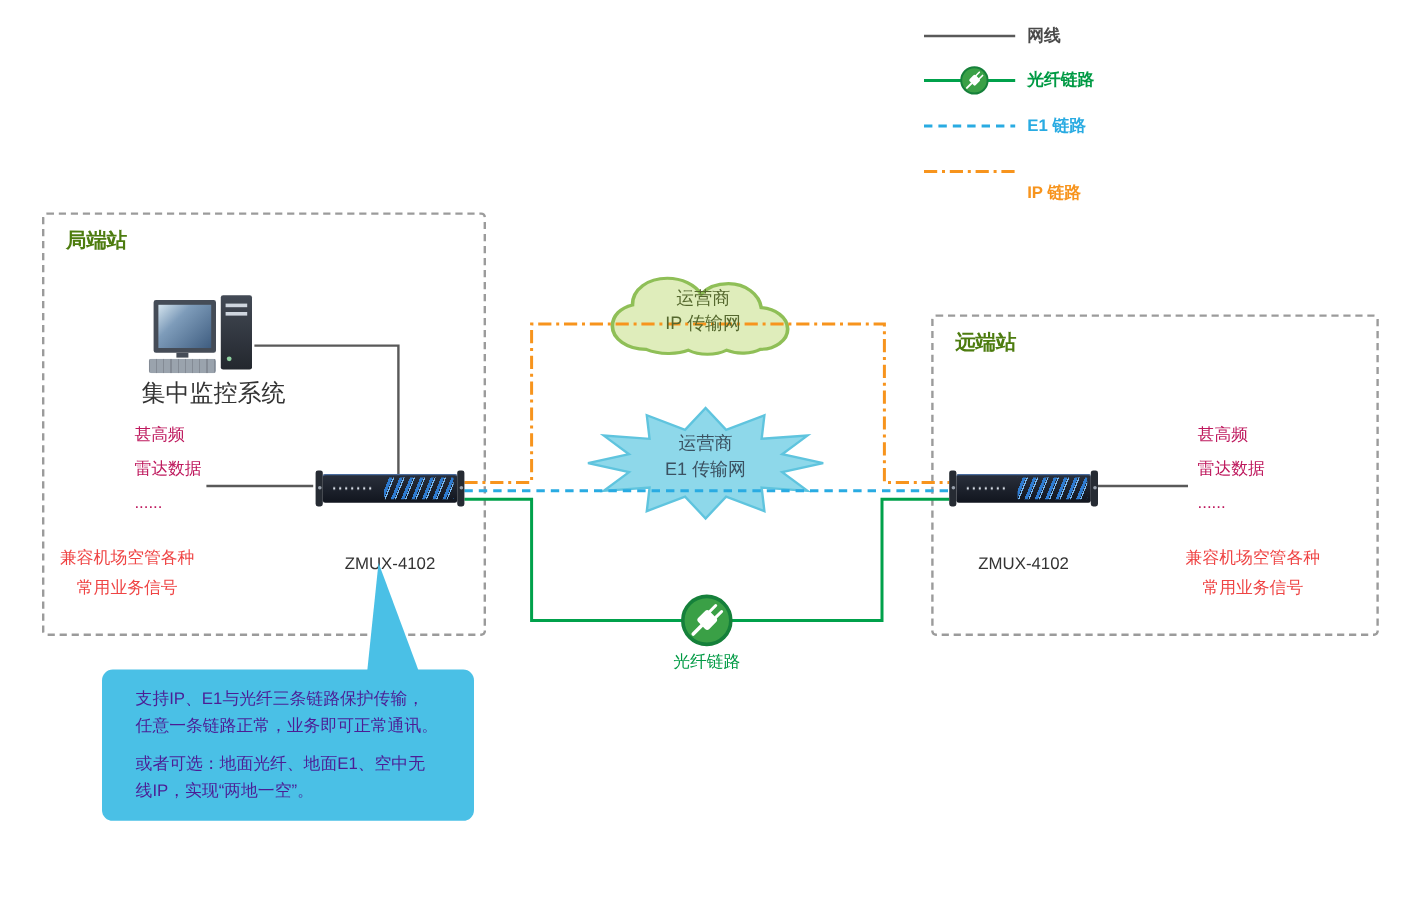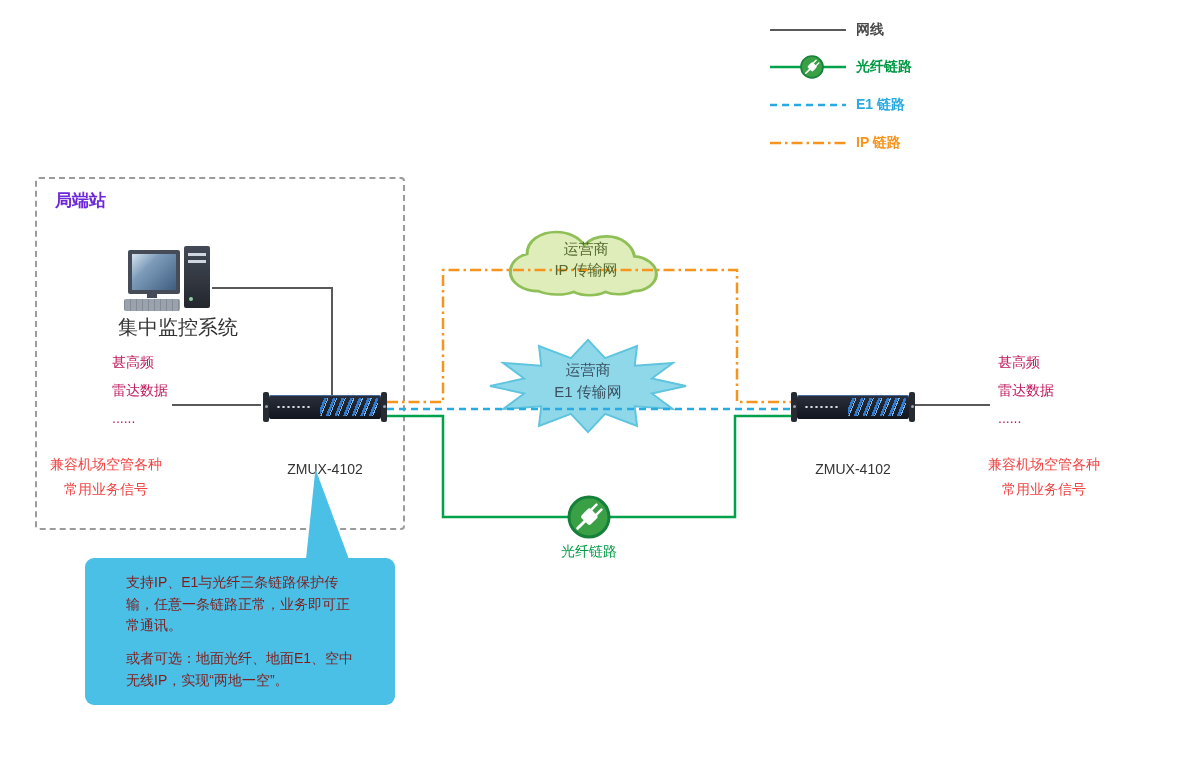--- a/index.html
+++ b/index.html
@@ -3,21 +3,21 @@
 <meta charset="utf-8">
 <style>
   html,body{margin:0;padding:0;background:#fff;}
   body{font-family:"Liberation Sans","DejaVu Sans",sans-serif;}
   .canvas{position:relative;width:1178px;height:765px;background:#fff;overflow:hidden;}
 
   
   .station-box{position:absolute;border:2px dashed #9b9b9b;border-radius:4px;z-index:1;background:transparent;}
   .station-box.left{left:35px;top:177px;width:366px;height:349px;}
   .station-box.right{left:776px;top:262px;width:369px;height:264px;}
-  .station-title{position:absolute;left:18px;top:10px;font-size:17px;font-weight:bold;color:#6d28d9;font-family:Liberation Mono, monospace;}
+  .station-title{position:absolute;left:18px;top:10px;font-size:17px;font-weight:bold;color:#4d7c0f;font-family:Liberation Mono, monospace;}
 
   
   svg.overlay{position:absolute;left:0;top:0;z-index:2;}
 
   
   .txt{position:absolute;z-index:3;}
   .pc-label{left:118px;top:314px;width:120px;text-align:center;font-size:20px;color:#333;}
   .signals{font-size:14px;color:#be185d;line-height:28px;}
   .signals.left{left:112px;top:348px;}
   .signals.right{left:998px;top:348px;}
@@ -52,32 +52,35 @@
   .pc-stand{position:absolute;left:19px;top:48px;width:10px;height:4px;background:#454c57;}
   .pc-keyboard{position:absolute;left:-4px;top:53px;width:56px;height:12px;background:#9aa3ad;border-radius:2px;
     background-image:repeating-linear-gradient(90deg,#848b95 0 1px,transparent 1px 6px);}
   .pc-tower{position:absolute;left:56px;top:0;width:26px;height:62px;border-radius:2px;background:linear-gradient(#434a55,#23272e);}
   .pc-tower::before{content:"";position:absolute;left:4px;right:4px;top:7px;height:3px;background:#cfd6df;box-shadow:0 7px 0 #cfd6df;}
   .pc-tower::after{content:"";position:absolute;left:5px;bottom:7px;width:4px;height:4px;border-radius:50%;background:#8fd0a0;}
 
   
   .callout-tail{position:absolute;left:296px;top:469px;width:54px;height:93px;background:#4AC0E6;z-index:5;
     clip-path:polygon(18% 100%,100% 100%,36% 0%);}
-  .callout{position:absolute;left:85px;top:558px;width:310px;box-sizing:border-box;padding:14px 41px;background:#4AC0E6;
-    border-radius:9px;color:#7f1d1d;font-size:14px;line-height:1.55;z-index:6;}
+  .callout{position:absolute;left:85px;top:558px;width:310px;box-sizing:border-box;padding:14px 28px;background:#4AC0E6;
+    border-radius:9px;color:#4c1d95;font-size:14px;line-height:1.55;z-index:6;}
   .callout p{margin:0 0 11px;}
   .callout p:last-child{margin-bottom:0;}
 </style>
 </head>
 <body>
 
 <div class="canvas">
 
   <div class="station-box left">
     <div class="station-title">局端站</div>
+  </div>
+  <div class="station-box right">
+    <div class="station-title">远端站</div>
   </div>
 
   <svg class="overlay" width="1178" height="765" viewBox="0 0 1178 765" xmlns="http://www.w3.org/2000/svg" xmlns:xlink="http://www.w3.org/1999/xlink">
     <defs>
       <g id="fiber-plug">
         <circle r="20" fill="#3aa046" stroke="#15803a" stroke-width="3"></circle>
         <g transform="rotate(45)">
           <line x1="0" y1="16" x2="0" y2="6" stroke="#fff" stroke-width="3" stroke-linecap="round"></line>
           <rect x="-6.5" y="-7" width="13" height="13" rx="2.5" fill="#fff"></rect>
           <line x1="-3.5" y1="-7" x2="-3.5" y2="-14" stroke="#fff" stroke-width="2.5" stroke-linecap="round"></line>
@@ -111,21 +114,21 @@
     <line x1="770" y1="30" x2="846" y2="30" stroke="#595959" stroke-width="2"></line>
     <line x1="770" y1="67" x2="846" y2="67" stroke="#00A14B" stroke-width="2.5"></line>
     <use xlink:href="#fiber-plug" href="#fiber-plug" transform="translate(812,67) scale(0.55)"></use>
     <line x1="770" y1="105" x2="846" y2="105" stroke="#29ABE2" stroke-width="2.5" stroke-dasharray="7 5"></line>
     <line x1="770" y1="143" x2="846" y2="143" stroke="#F7941D" stroke-width="2.5" stroke-dasharray="11 4 2.5 4"></line>
   </svg>
 
   <div class="legend-label c-wire" style="top:21px">网线</div>
   <div class="legend-label c-fiber" style="top:58px">光纤链路</div>
   <div class="legend-label c-e1" style="top:96px">E1 链路</div>
-  <div class="legend-label c-ip" style="top:134px">IP 链路</div>
+  <div class="legend-label c-ip" style="top:152px">IP 链路</div>
 
   <div class="pc">
     <div class="pc-monitor">
       <div class="pc-screen"></div>
     </div>
     <div class="pc-stand"></div>
     <div class="pc-keyboard"></div>
     <div class="pc-tower"></div>
   </div>
   <div class="txt pc-label">集中监控系统</div>

